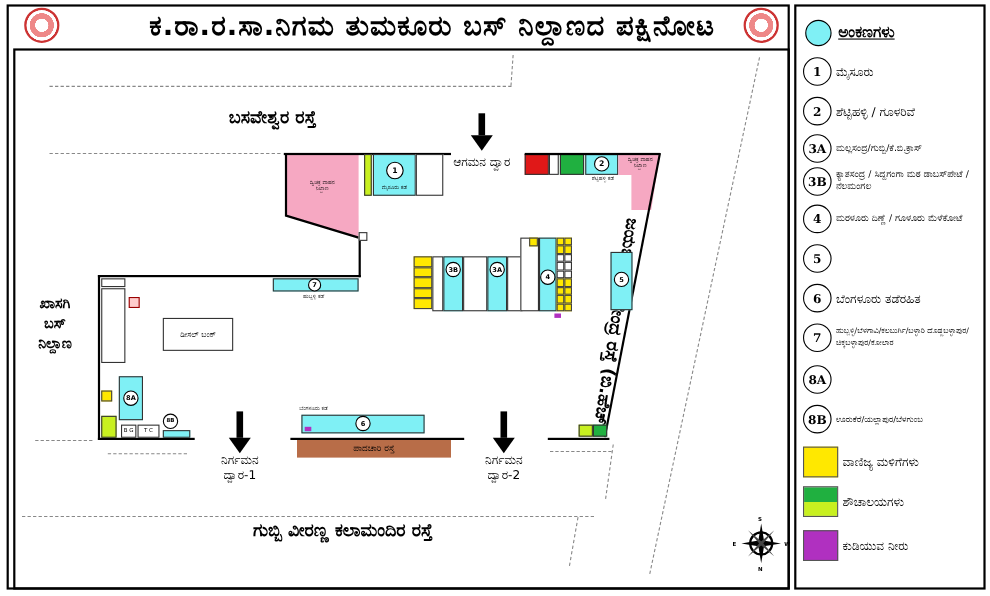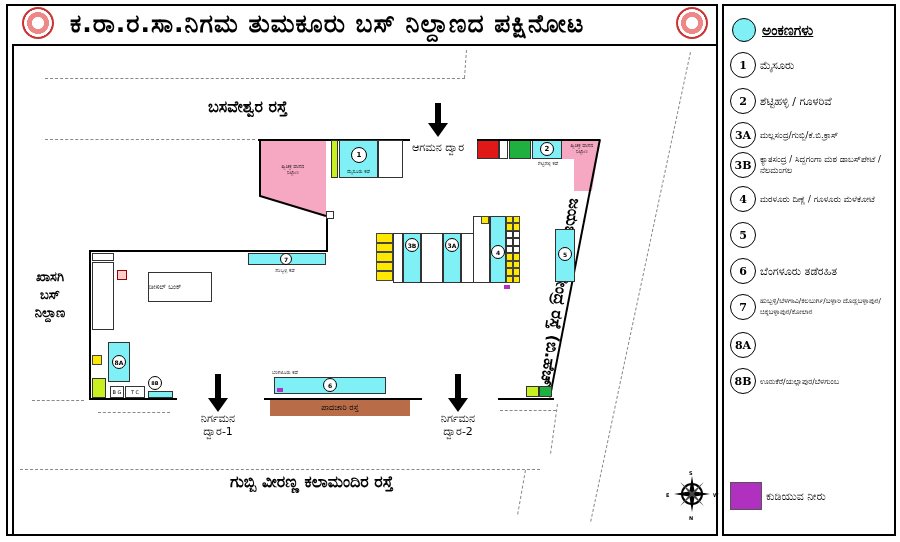--- a/index.html
+++ b/index.html
@@ -1,37 +1,37 @@
 <!DOCTYPE html>
 <html><head>
 <meta charset="utf-8">
 <style>
   html,body{margin:0;padding:0;background:#fff;}
   body{width:900px;height:542px;position:relative;overflow:hidden;font-family:"DejaVu Sans",sans-serif;}
   .abs{position:absolute;}
   #frame-main{left:6px;top:4px;width:712px;height:532px;border:2px solid #000;box-sizing:border-box;}
   #frame-map{left:12px;top:44px;width:706px;height:492px;border:2px solid #000;border-top:2px solid #000;box-sizing:border-box;}
   #legend{left:722px;top:4px;width:174px;height:532px;border:2px solid #000;box-sizing:border-box;}
-  .title{left:70px;top:4px;width:580px;height:40px;font-size:25px;font-weight:bold;text-align:left;line-height:40px;letter-spacing:1px;}
+  .title{left:70px;top:4px;width:580px;height:40px;font-size:25px;font-weight:bold;text-align:right;line-height:40px;letter-spacing:1px;}
   .emblem{width:32px;height:32px;border-radius:50%;border:2px solid #c33;box-sizing:border-box;background:radial-gradient(circle,#fff 0 30%,#e88 31% 55%,#fff 56% 70%,#d44 71%);}
   .road-label{font-size:16px;font-weight:bold;white-space:nowrap;}
   .dash{border-top:1.5px dashed #888;height:0;}
   .vdash{border-left:1.5px dashed #888;width:0;}
   .wall{background:#000;}
   .cyan{background:#7ff0f5;border:1px solid #333;box-sizing:border-box;}
   .yellow{background:#ffe800;border:1px solid #444;box-sizing:border-box;}
   .green{background:#20b040;border:1px solid #333;box-sizing:border-box;}
   .lime{background:#c8f020;border:1px solid #333;box-sizing:border-box;}
   .red{background:#e01818;border:1px solid #333;box-sizing:border-box;}
   .purple{background:#b030c0;}
   .white-box{background:#fff;border:1px solid #333;box-sizing:border-box;}
   .brown{background:#b86d48;}
   .num{width:16px;height:16px;border-radius:50%;border:1px solid #000;background:#fff;font-size:7px;font-weight:bold;display:flex;align-items:center;justify-content:center;box-sizing:border-box;}
   .tiny{font-size:5px;line-height:6px;text-align:center;}
-  .small{font-size:9px;line-height:11px;}
+  .small{font-size:9px;line-height:11px;text-align:center;margin-top:17px;}
   .arrow-shaft{width:6px;background:#000;}
   .arrow-head{width:0;height:0;border-left:10px solid transparent;border-right:10px solid transparent;border-top:14px solid #000;}
   .gate-label{font-size:11px;line-height:13px;text-align:center;white-space:nowrap;}
   
   .leg-head{left:8px;top:12px;display:flex;align-items:center;gap:6px;}
   .leg-circle{width:24px;height:24px;border-radius:50%;background:#7ff0f5;border:1px solid #000;box-sizing:border-box;}
   .leg-head-text{font-size:14px;font-weight:bold;text-decoration:underline;}
   .leg-item{left:6px;display:flex;align-items:center;gap:4px;width:164px;}
   .leg-num{flex:0 0 auto;width:26px;height:26px;border-radius:50%;border:1.5px solid #000;display:flex;align-items:center;justify-content:center;font-family:"DejaVu Serif",serif;font-weight:bold;font-size:11px;box-sizing:border-box;background:#fff;}
   .leg-text{font-size:8.5px;font-weight:normal;line-height:11px;}
@@ -249,17 +249,25 @@
     <div class="leg-text" style="font-size:7px;">ಹುಬ್ಬಳ್ಳಿ/ಬೆಳಗಾವಿ/ಕಲಬುರ್ಗಿ/ಬಳ್ಳಾರಿ ದೊಡ್ಡಬಳ್ಳಾಪುರ/ಚಿಕ್ಕಬಳ್ಳಾಪುರ/ಕೋಲಾರ</div>
   </div>
   <div class="abs leg-item" style="top:326px;">
     <div class="leg-num">8A</div>
   </div>
   <div class="abs leg-item" style="top:362px;">
     <div class="leg-num">8B</div>
     <div class="leg-text" style="font-size:7.5px;">ಊರುಕೆರೆ/ಯಲ್ಲಾಪುರ/ಬೆಳಗುಂಬ</div>
   </div>
 
+  <div class="abs leg-item" style="top:400px;">
+    <div class="leg-sw" style="background:#ffe800;"></div>
+    <div class="leg-text big">ವಾಣಿಜ್ಯ ಮಳಿಗೆಗಳು</div>
+  </div>
+  <div class="abs leg-item" style="top:436px;">
+    <div class="leg-sw" style="background:linear-gradient(#20b040 0 50%,#c8f020 50% 100%);"></div>
+    <div class="leg-text big">ಶೌಚಾಲಯಗಳು</div>
+  </div>
   <div class="abs leg-item" style="top:476px;">
     <div class="leg-sw" style="background:#b030c0;"></div>
     <div class="leg-text big">ಕುಡಿಯುವ ನೀರು</div>
   </div>
 </div>
 
 </body></html>

